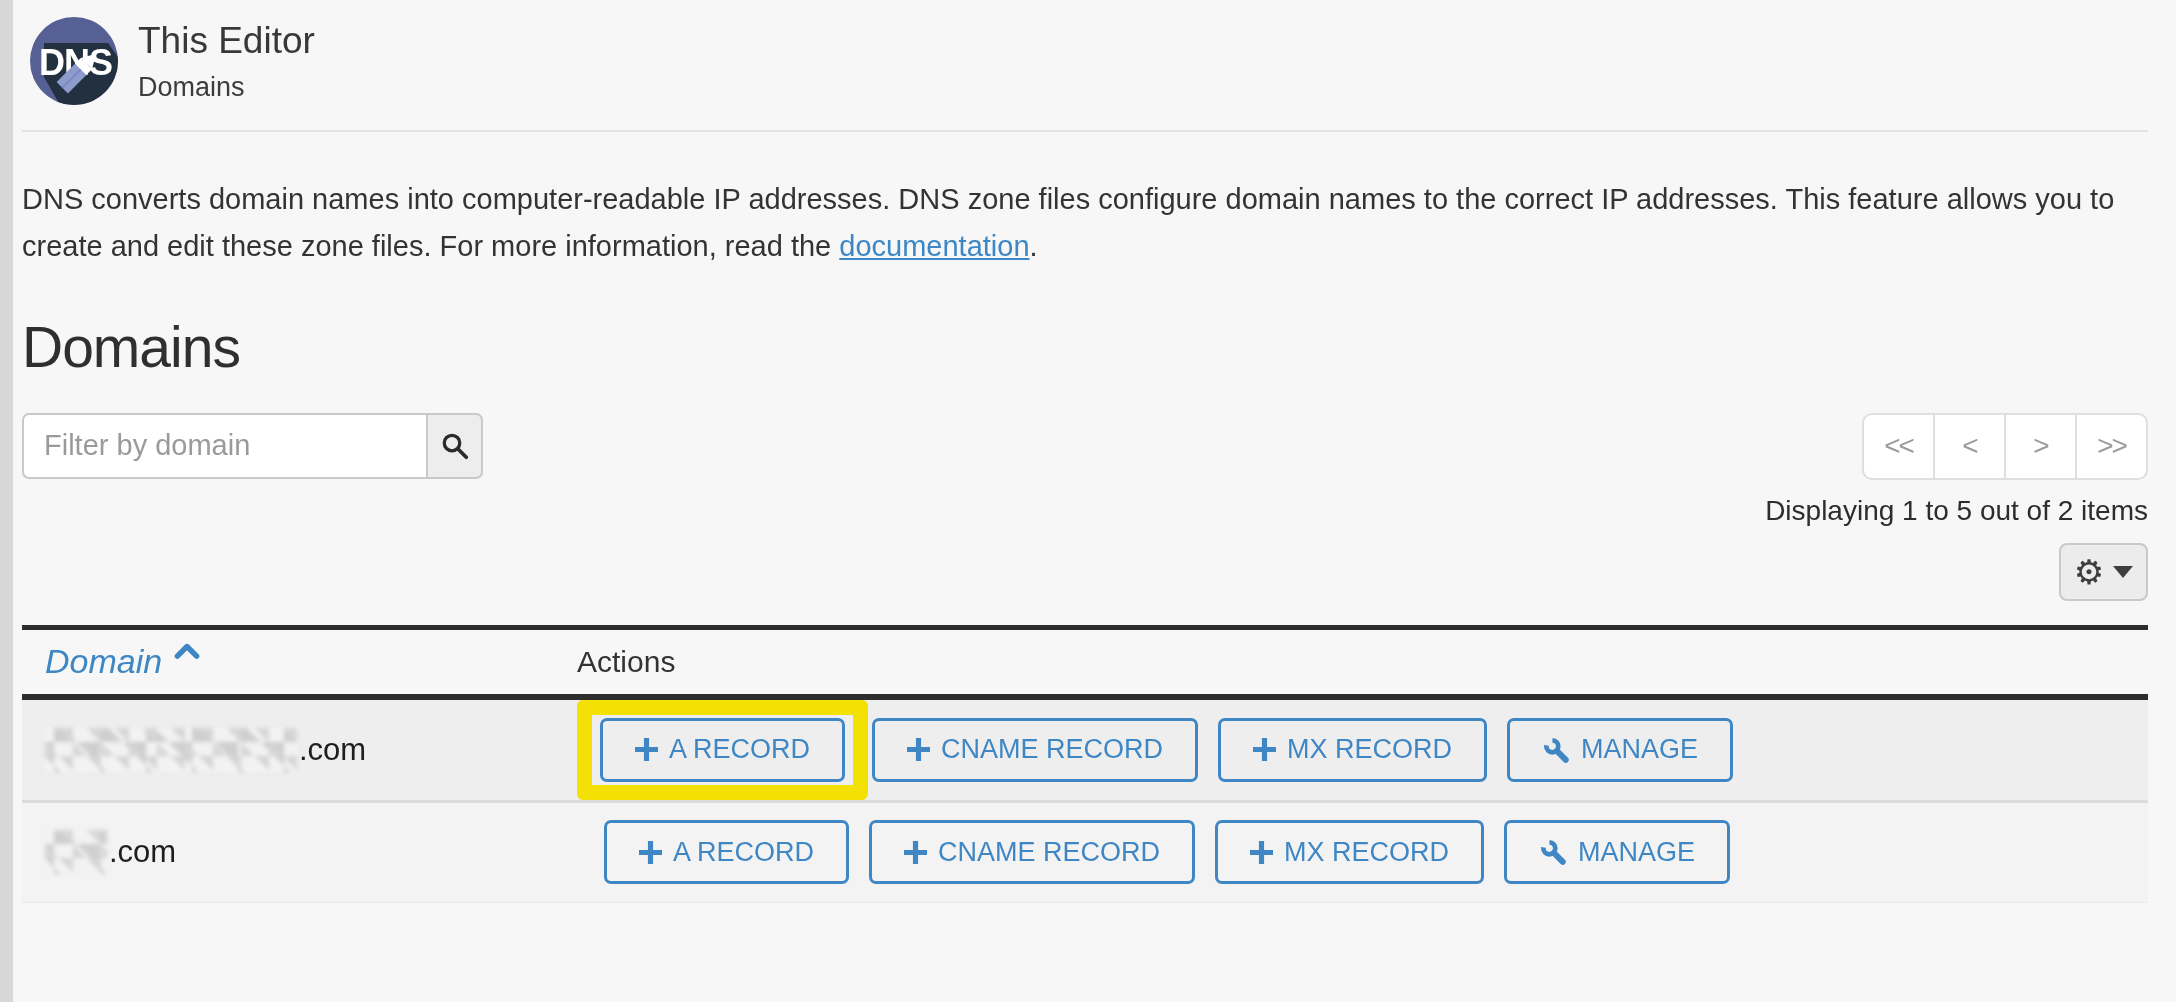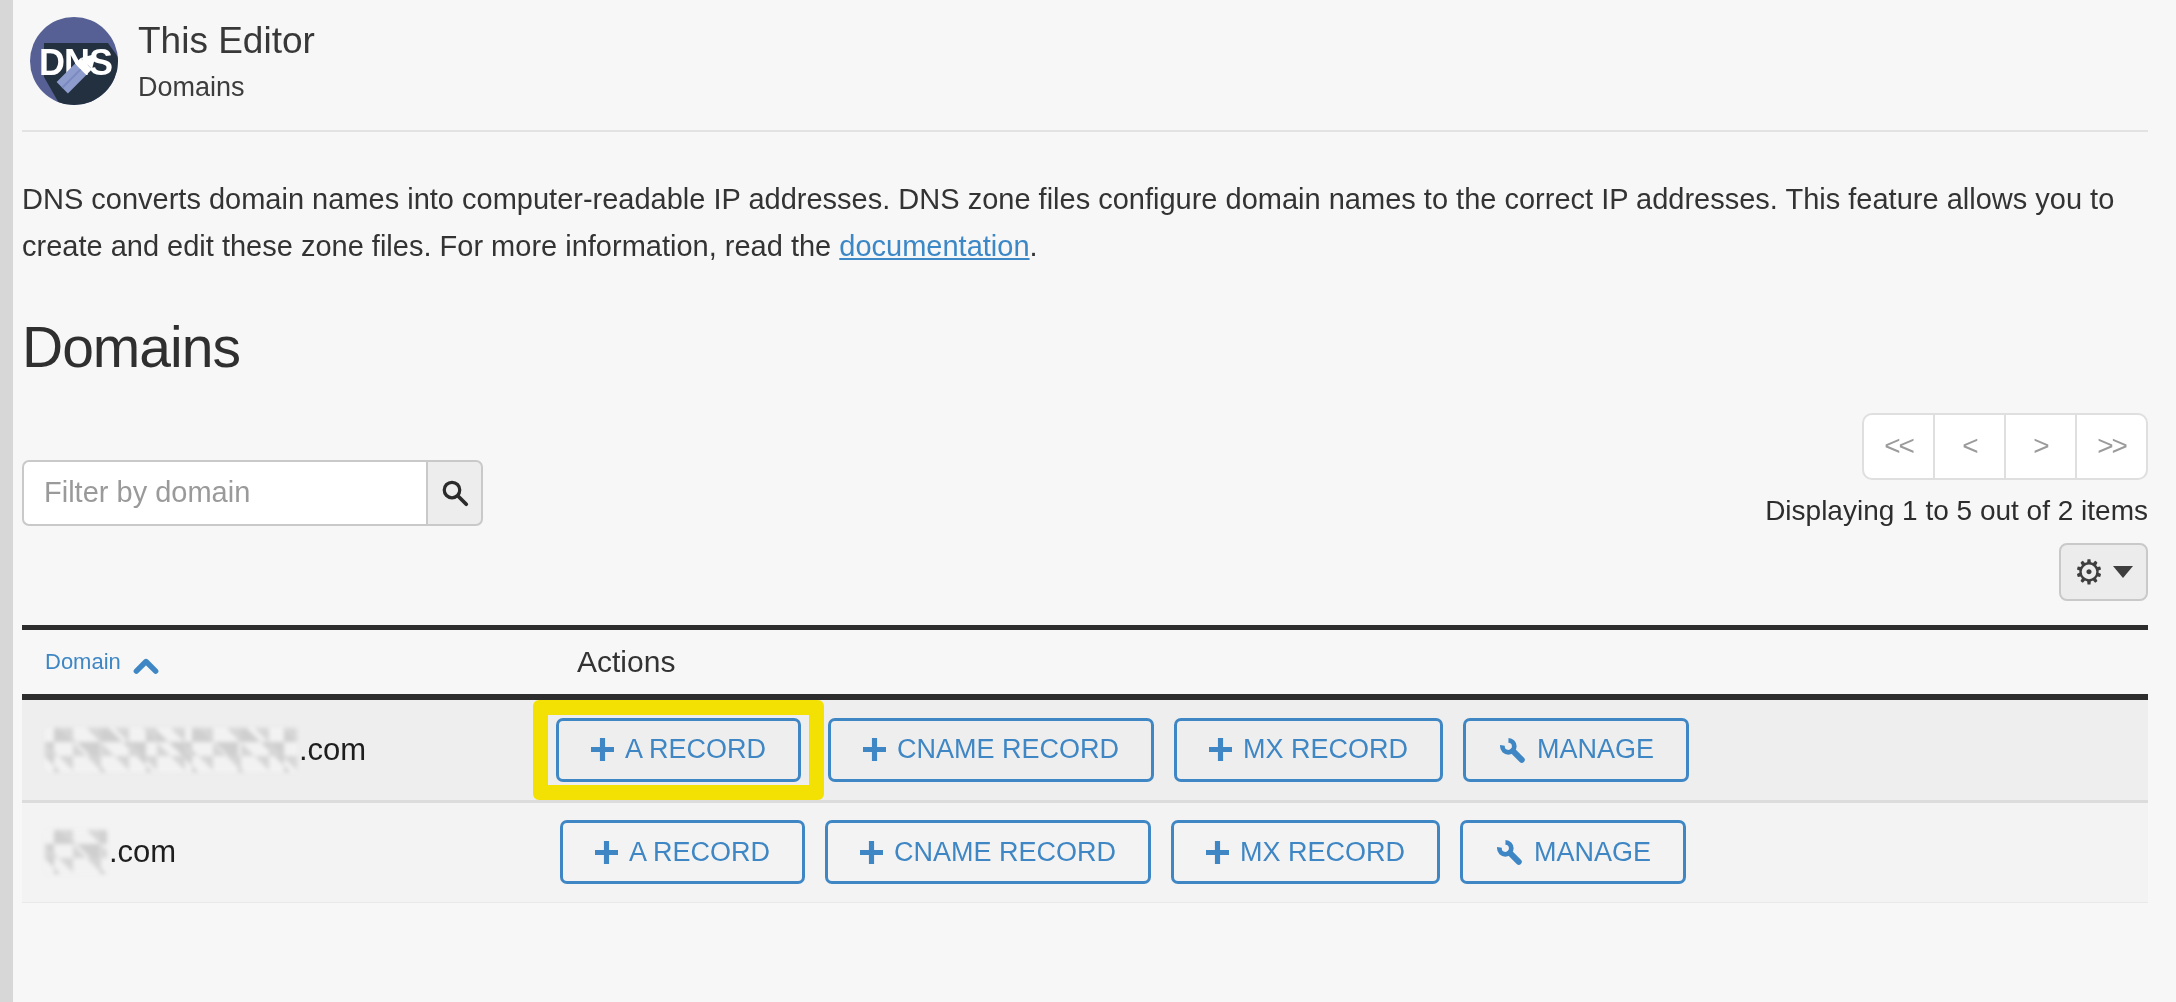--- a/index.html
+++ b/index.html
@@ -18,46 +18,46 @@
 
   
   .intro { margin-top: 44px; font-size: 29px; line-height: 1.62; color: #333; padding-right: 2px; }
   .intro a { color: #3c87c6; text-decoration: underline; cursor: pointer; }
 
   
   .section-title { margin-top: 46px; font-size: 57px; font-weight: 400; color: #2f2f2f; letter-spacing: -1px; line-height: 1.1; }
 
   
   .controls-row { display: flex; justify-content: space-between; align-items: flex-start; margin-top: 34px; }
-  .filter-group { display: flex; margin-top: 47px; }
+  .filter-group { display: flex; }
   .filter-input { width: 404px; height: 66px; border: 2px solid #c9c9c9; border-right: none; border-radius: 7px 0 0 7px; background: #fff; padding: 0 20px; font-size: 29px; color: #444; font-family: "Liberation Sans", sans-serif; outline: none; }
   .filter-input::placeholder { color: #9a9a9a; }
   .search-btn { width: 57px; height: 66px; background: #ededed; border: 2px solid #c9c9c9; border-radius: 0 7px 7px 0; display: flex; align-items: center; justify-content: center; cursor: pointer; }
   .controls-right { display: flex; flex-direction: column; align-items: flex-end; }
   .page-btn-group { display: flex; }
   .page-btn { width: 73px; height: 67px; background: #fff; border: 2px solid #dfdfdf; margin-left: -2px; color: #9b9b9b; font-size: 28px; display: flex; align-items: center; justify-content: center; cursor: pointer; letter-spacing: -2px; font-family: "Liberation Sans", sans-serif; }
   .page-btn:first-child { border-radius: 10px 0 0 10px; margin-left: 0; }
   .page-btn:last-child { border-radius: 0 10px 10px 0; }
   .page-status { margin-top: 15px; font-size: 28px; color: #2d2d2d; }
 
   
   .gear-row { display: flex; justify-content: flex-end; margin-top: 16px; }
   .gear-btn { width: 89px; height: 58px; background: #ececec; border: 2px solid #c9c9c9; border-radius: 8px; display: flex; align-items: center; justify-content: center; cursor: pointer; }
   .gear-glyph { font-family: "DejaVu Sans", sans-serif; font-size: 34px; color: #3e3e3e; line-height: 1; }
   .caret-down { width: 0; height: 0; border-left: 10px solid transparent; border-right: 10px solid transparent; border-top: 12px solid #3e3e3e; margin-left: 9px; }
 
   
   .domains-table { margin-top: 24px; border-top: 5px solid #2d2d2d; }
   .thead-row { display: flex; align-items: center; height: 70px; border-bottom: 6px solid #2d2d2d; }
   .col-domain { width: 523px; flex: 0 0 auto; padding-left: 23px; }
-  .th-domain { display: inline-flex; align-items: flex-end; color: #3e86c4; font-size: 22px; cursor: pointer; }
+  .th-domain { display: inline-flex; align-items: flex-start; color: #3e86c4; font-size: 34px; cursor: pointer; font-style: italic; }
   .sort-icon { margin-left: 12px; display: inline-block; }
   .th-actions { padding-left: 32px; font-size: 30px; color: #333; }
 
-  .trow { display: flex; align-items: center; min-height: 100px; }
+  .trow { display: flex; align-items: center; min-height: 100px; gap: 44px; }
   .trow-1 { background: #eeeeee; border-bottom: 3px solid #dcdcdc; }
   .trow-2 { background: #f3f3f3; border-bottom: 1px solid #e9e9e9; }
   .domain-cell { width: 523px; flex: 0 0 auto; padding-left: 23px; display: flex; align-items: center; font-size: 31px; color: #1e1e1e; }
   .redacted { height: 44px; border-radius: 3px; margin-right: 2px;
       background-color: #f2f2f2;
       background-image:
         linear-gradient(45deg, #d6d6d6 25%, transparent 25%, transparent 75%, #d6d6d6 75%),
         linear-gradient(45deg, #cfcfcf 25%, transparent 25%, transparent 75%, #cfcfcf 75%);
       background-size: 28px 28px, 46px 46px;
       background-position: 0 0, 9px 14px;

